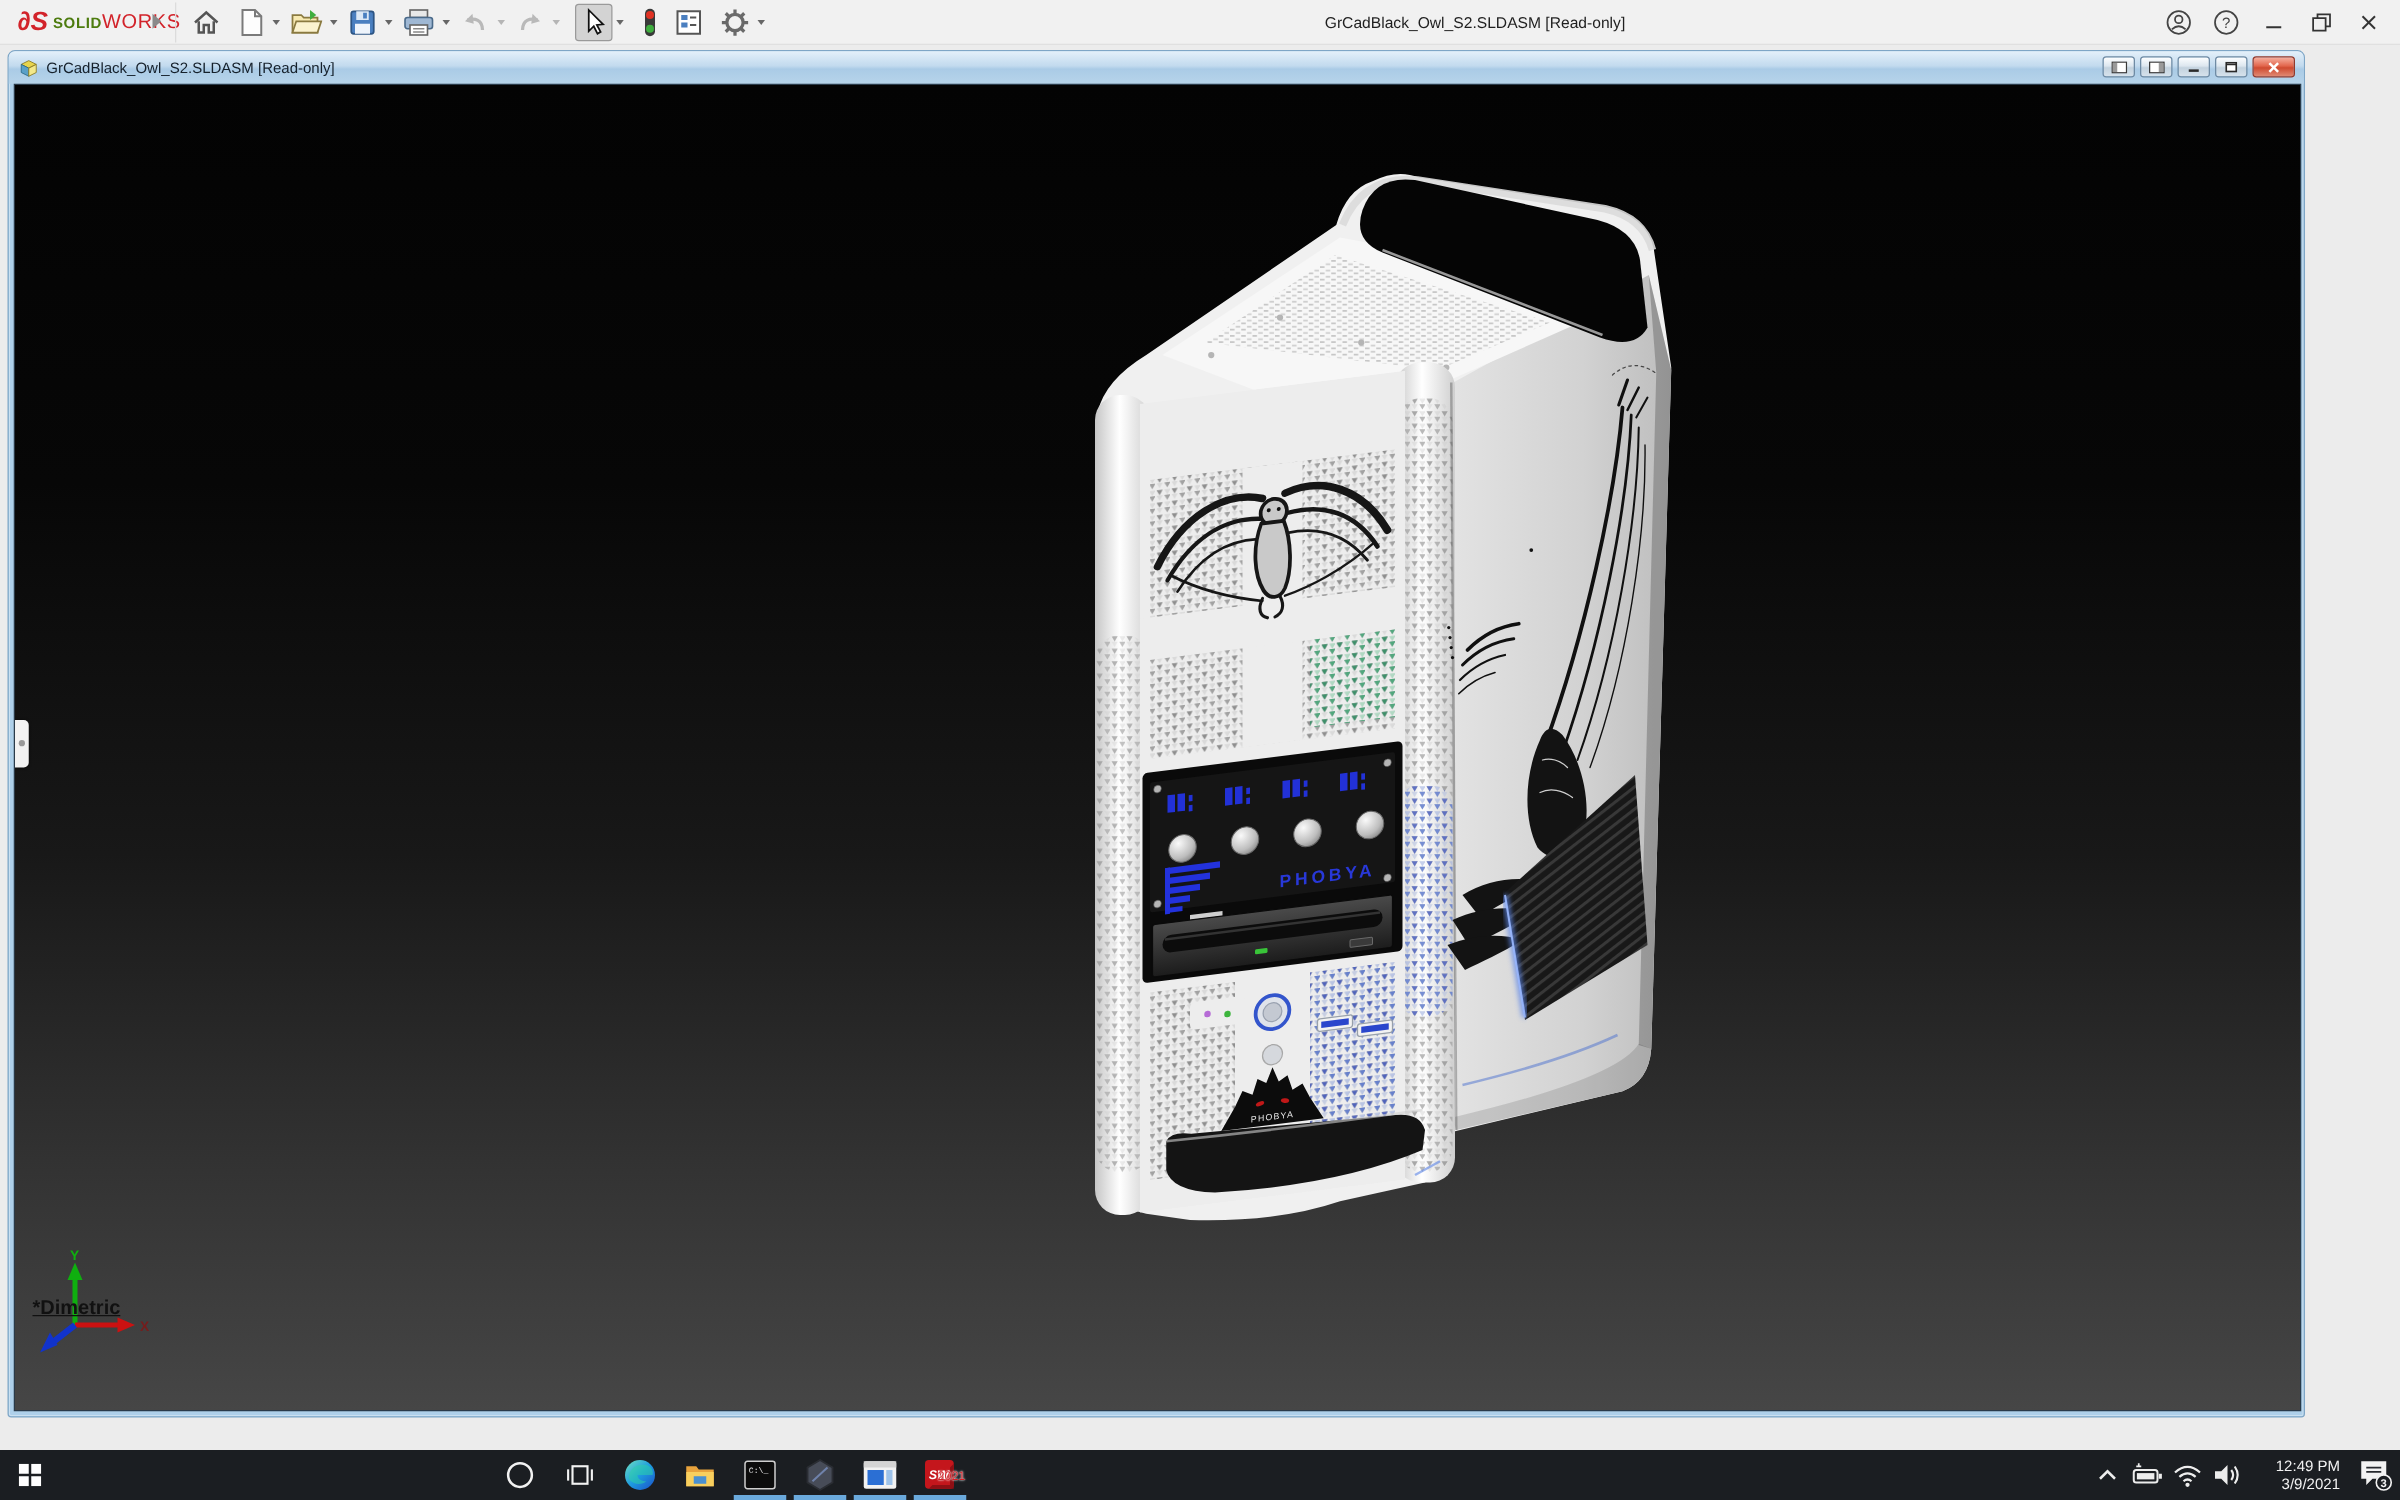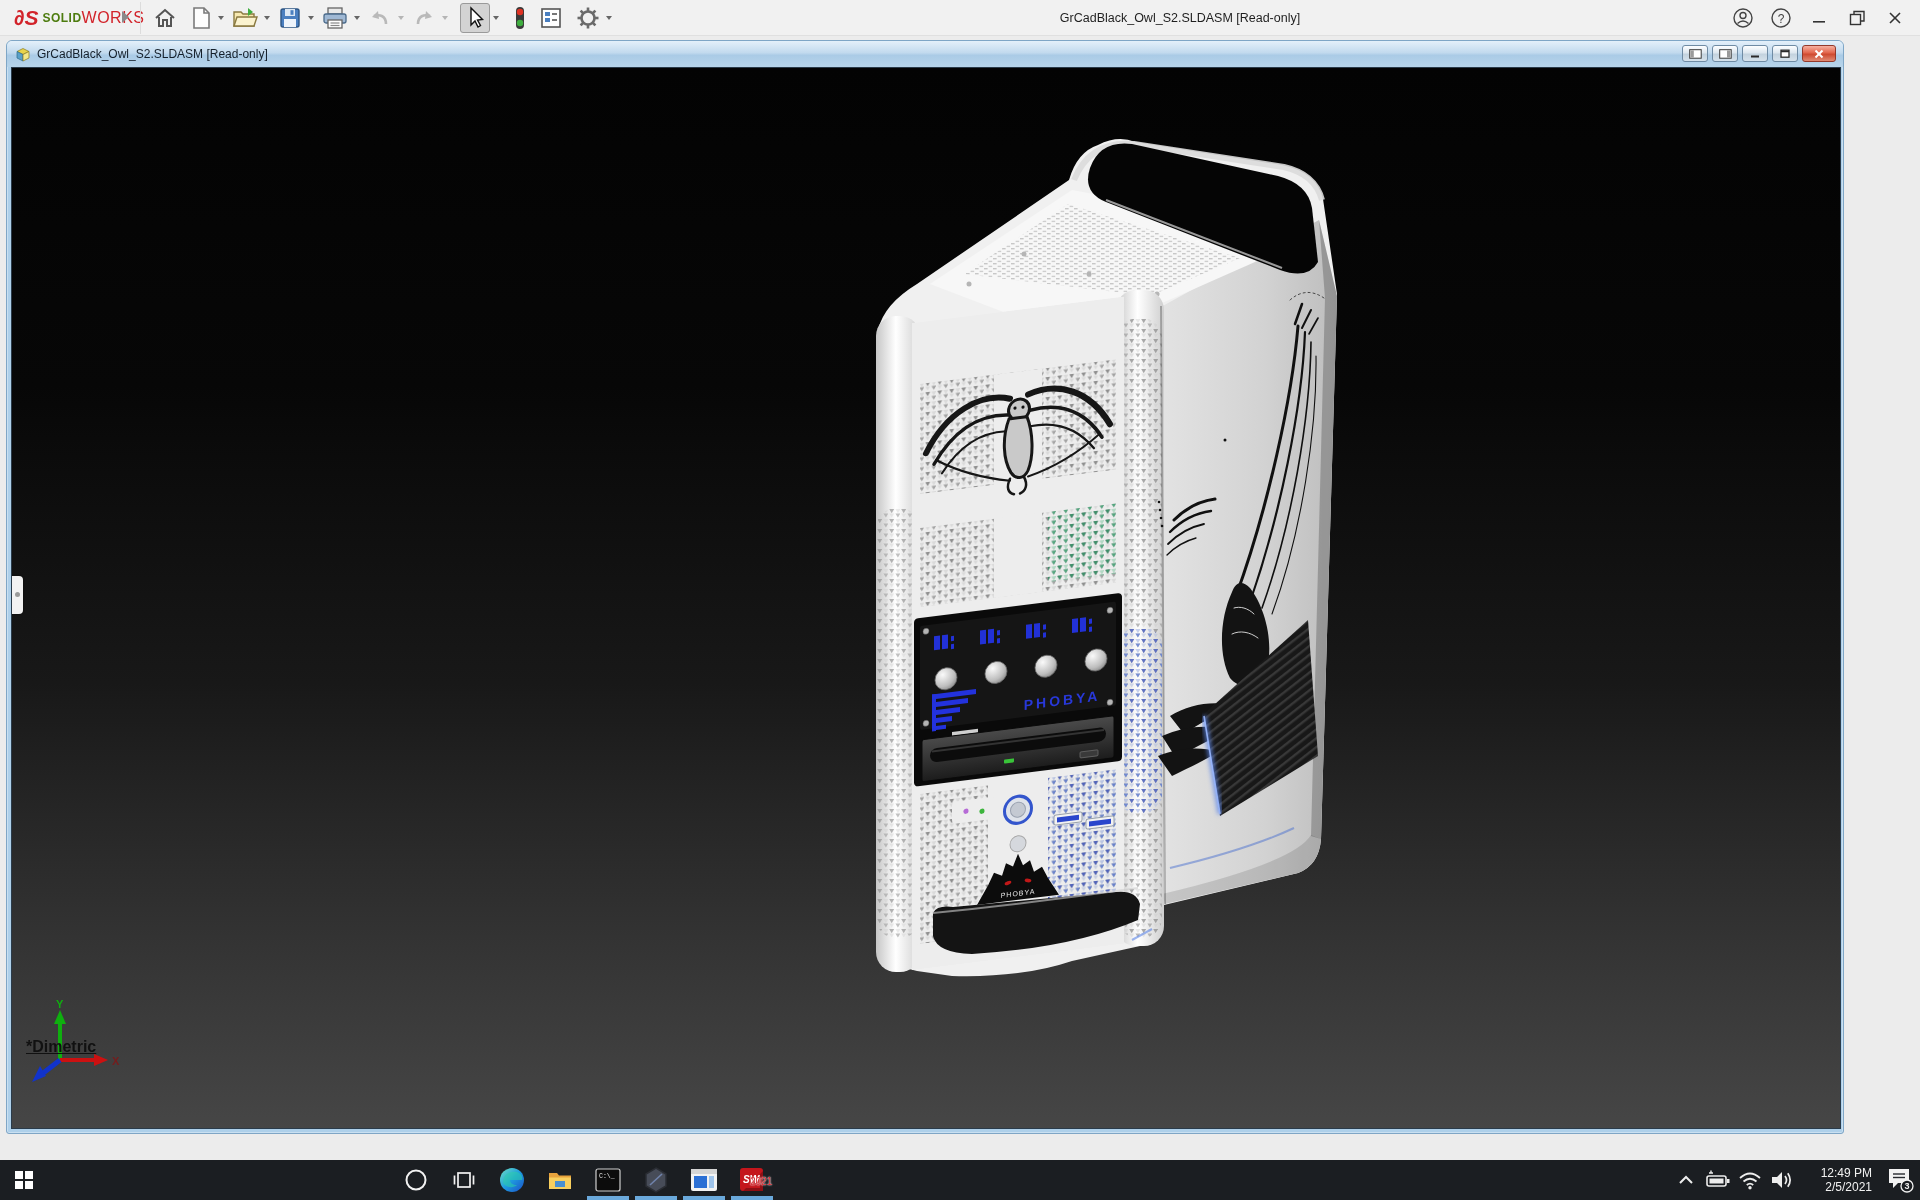--- a/index.html
+++ b/index.html
@@ -604,21 +604,21 @@
     </div>
     <div class="tray-ico">
       <svg width="26" height="24" viewBox="0 0 26 24">
         <polygon points="3,9 8,9 13,4 13,20 8,15 3,15" fill="#ededed"></polygon>
         <path d="M16,8 Q19,12 16,16" fill="none" stroke="#ededed" stroke-width="1.7"></path>
         <path d="M18.8,5.2 Q23.5,12 18.8,18.8" fill="none" stroke="#ededed" stroke-width="1.7"></path>
       </svg>
     </div>
     <div id="clock">
       <div>12:49 PM</div>
-      <div>2/5/2021</div>
+      <div>3/9/2021</div>
     </div>
     <div class="tray-ico" style="width:40px">
       <svg width="30" height="30" viewBox="0 0 30 30">
         <path d="M4,4 h20 v14 h-11 l-5,5 v-5 h-4 Z" fill="#f2f2f2"></path>
         <line x1="8" y1="9" x2="20" y2="9" stroke="#26292e" stroke-width="1.4"></line>
         <line x1="8" y1="12.5" x2="20" y2="12.5" stroke="#26292e" stroke-width="1.4"></line>
         <circle cx="22" cy="21" r="6" fill="#1b1e22" stroke="#f2f2f2" stroke-width="1.3"></circle>
         <text x="22" y="24.4" text-anchor="middle" font-size="9" fill="#f2f2f2" font-weight="bold">3</text>
       </svg>
     </div>

